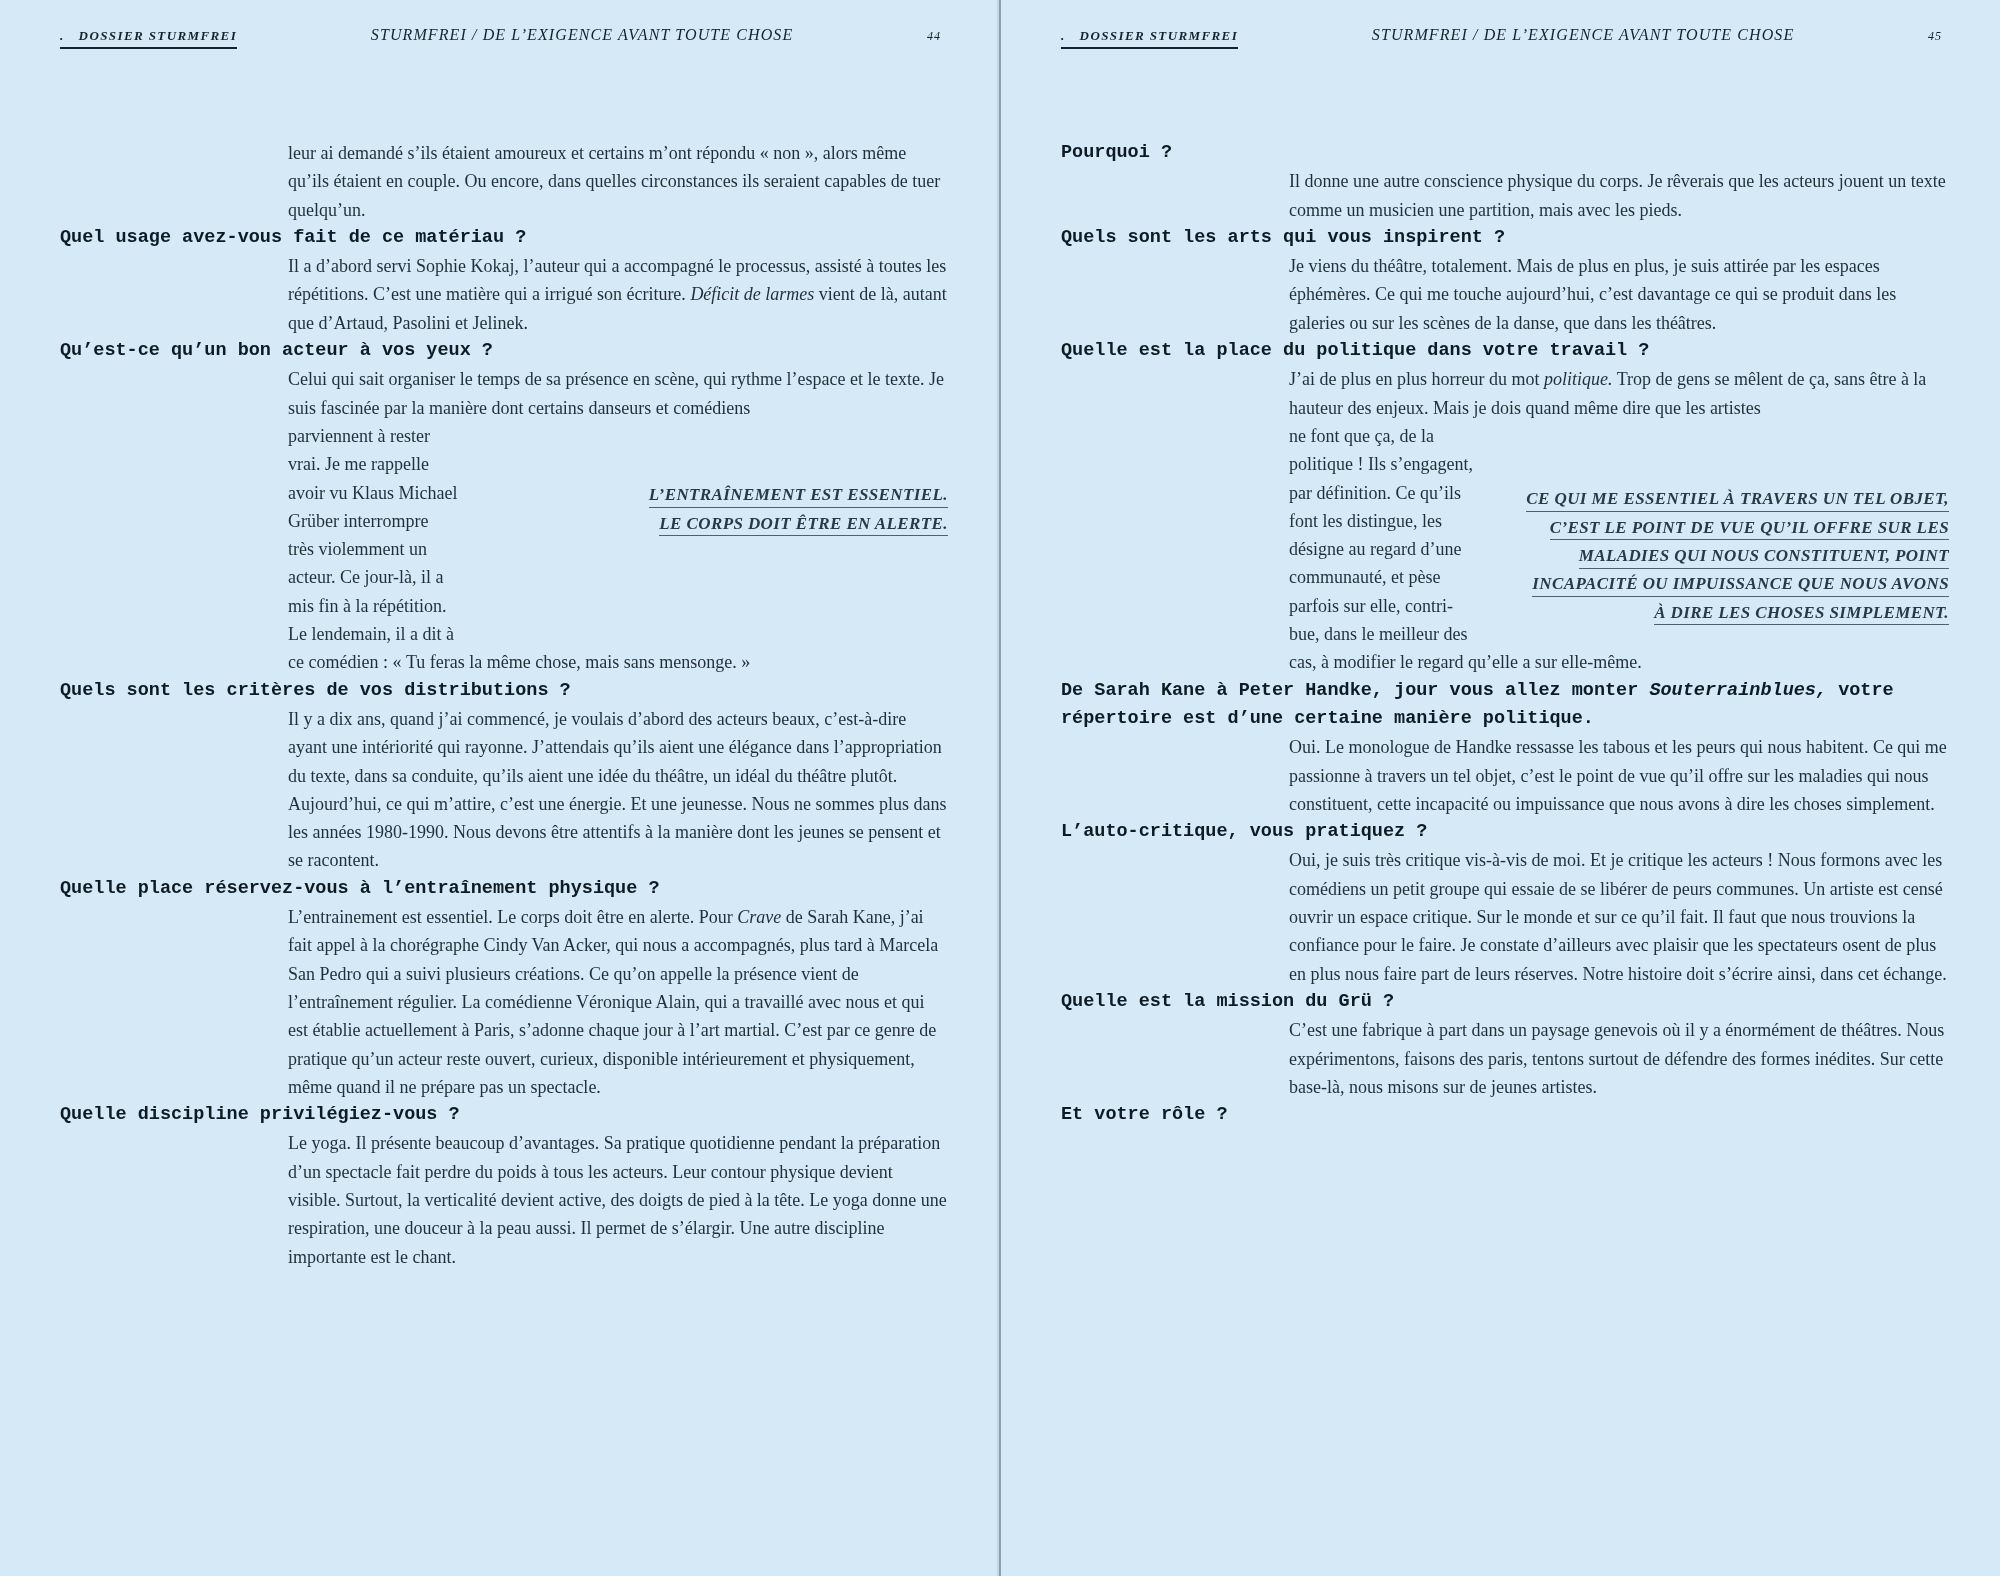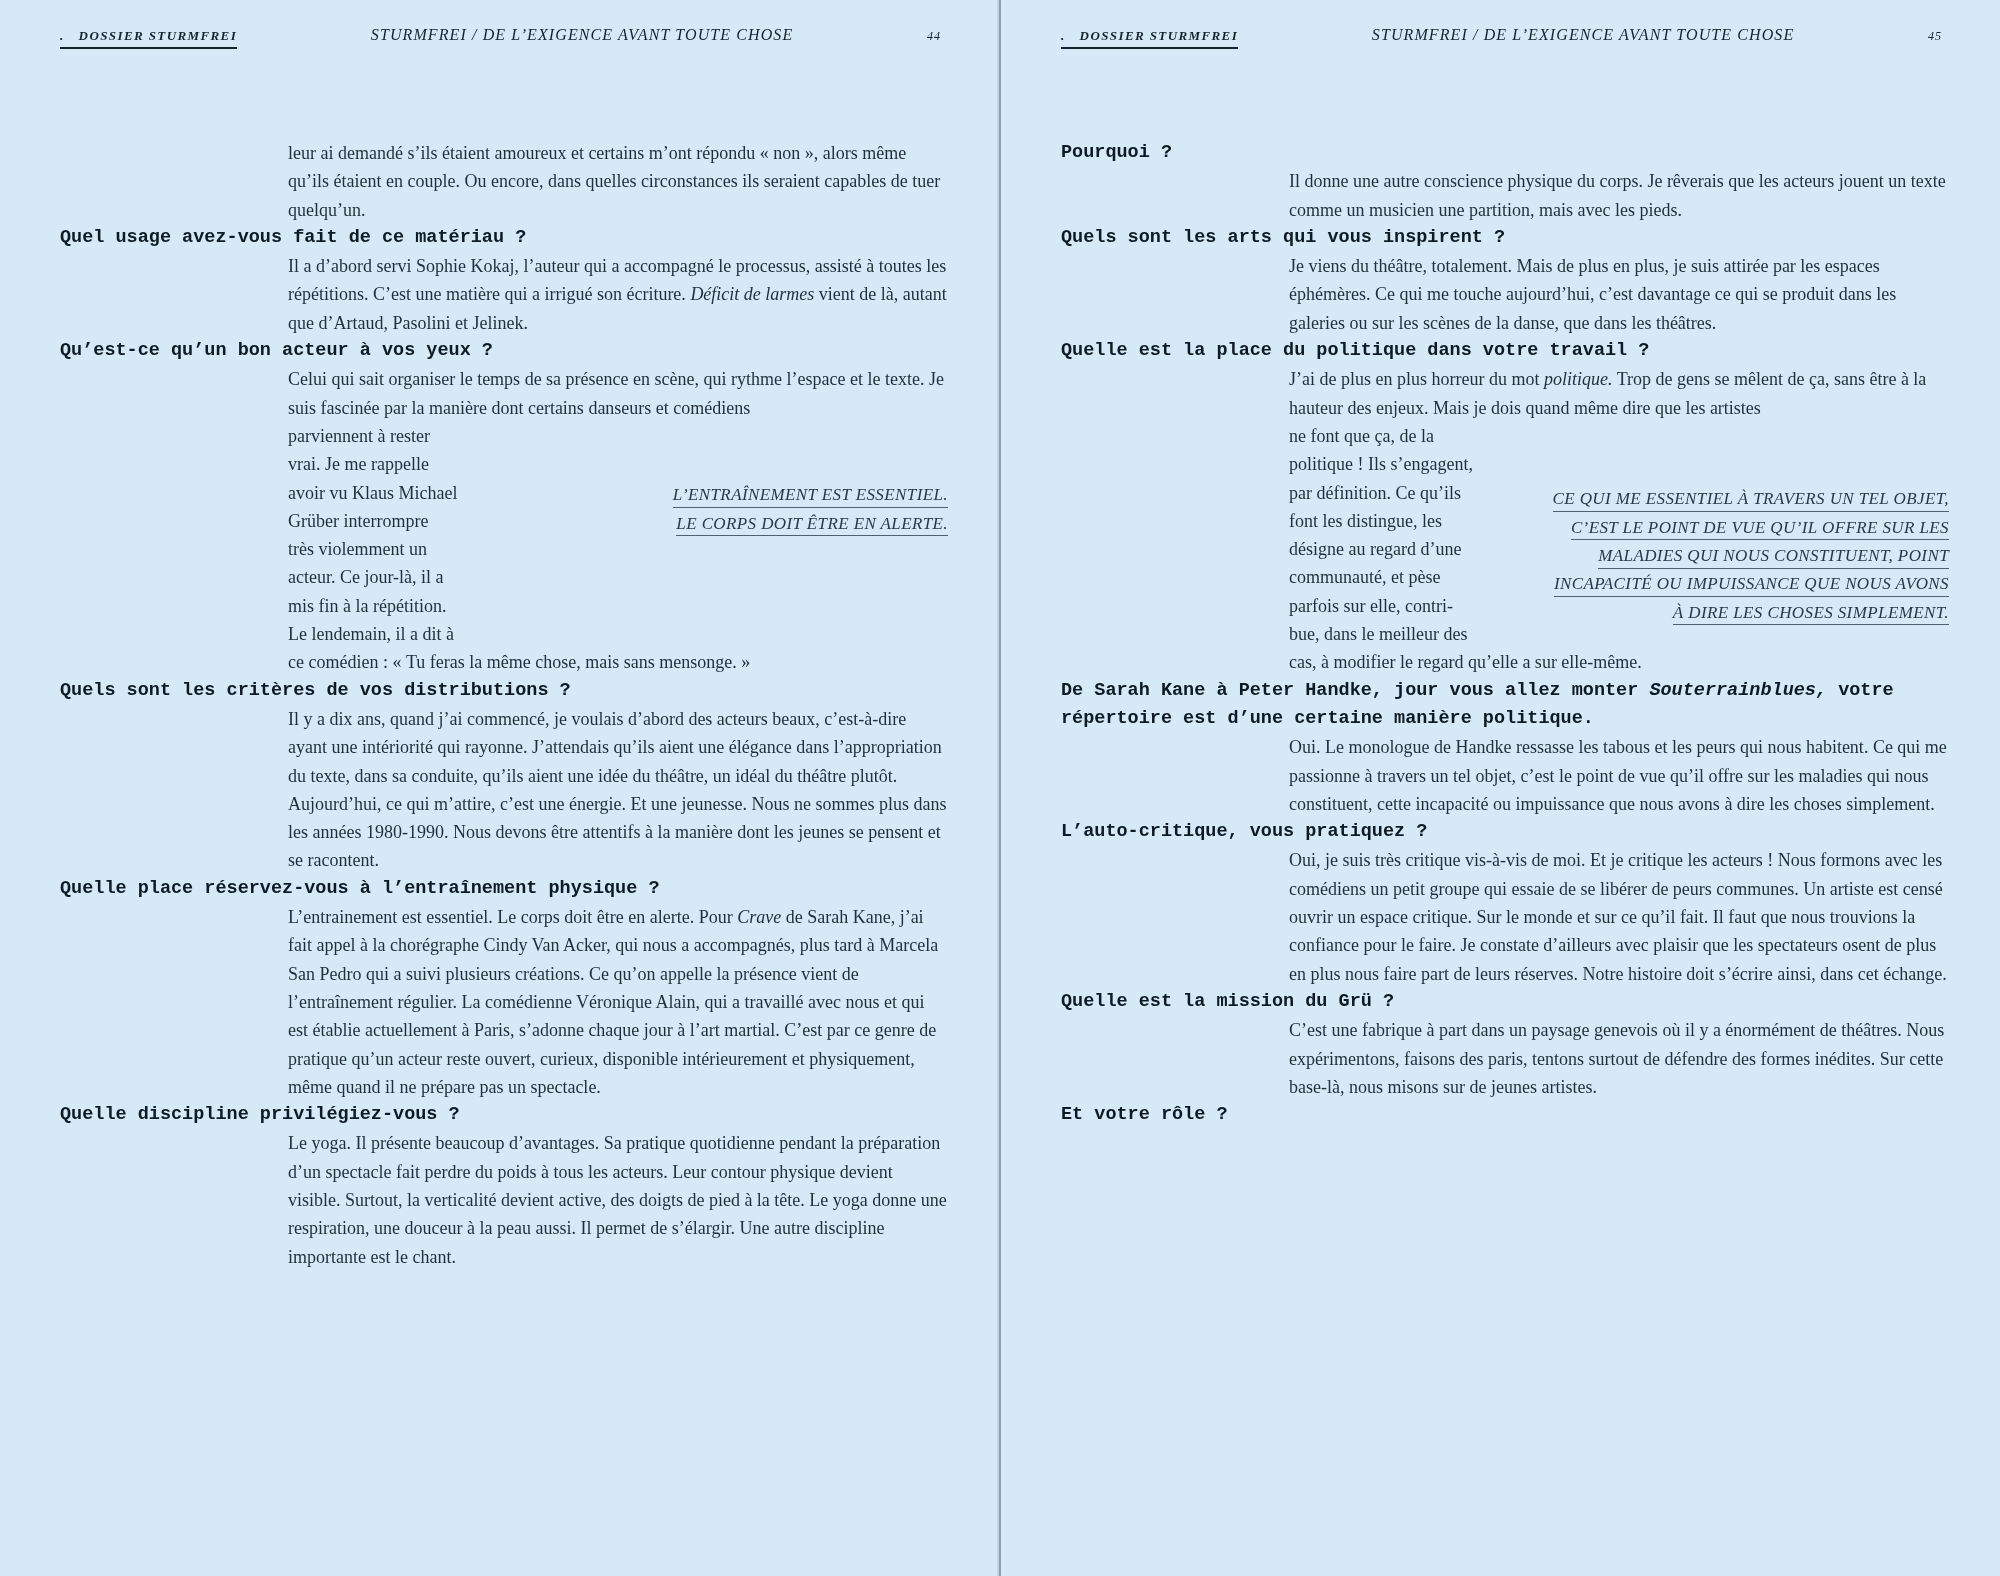--- a/index.html
+++ b/index.html
@@ -35,21 +35,21 @@
     margin-left:228px;width:660px;
     font-size:18px;line-height:28.3px;color:#1f3038;
   }
   .it{font-style:italic;}
   .wrapped{position:relative;}
   .wa-line{display:block;}
   .pullquote{
     position:absolute;right:0;text-align:right;
     font-style:italic;font-size:17px;letter-spacing:0.4px;color:#273a46;
   }
-  .pq-line{line-height:28.3px;white-space:nowrap;}
+  .pq-line{line-height:28.3px;white-space:nowrap;font-weight:bold;}
   .pq-line span{
     display:inline-block;line-height:1.15;
     border-bottom:1.5px solid #4d6170;padding-bottom:2px;
   }
 </style>
 </head>
 <body>
 
 <div class="spread">
 

